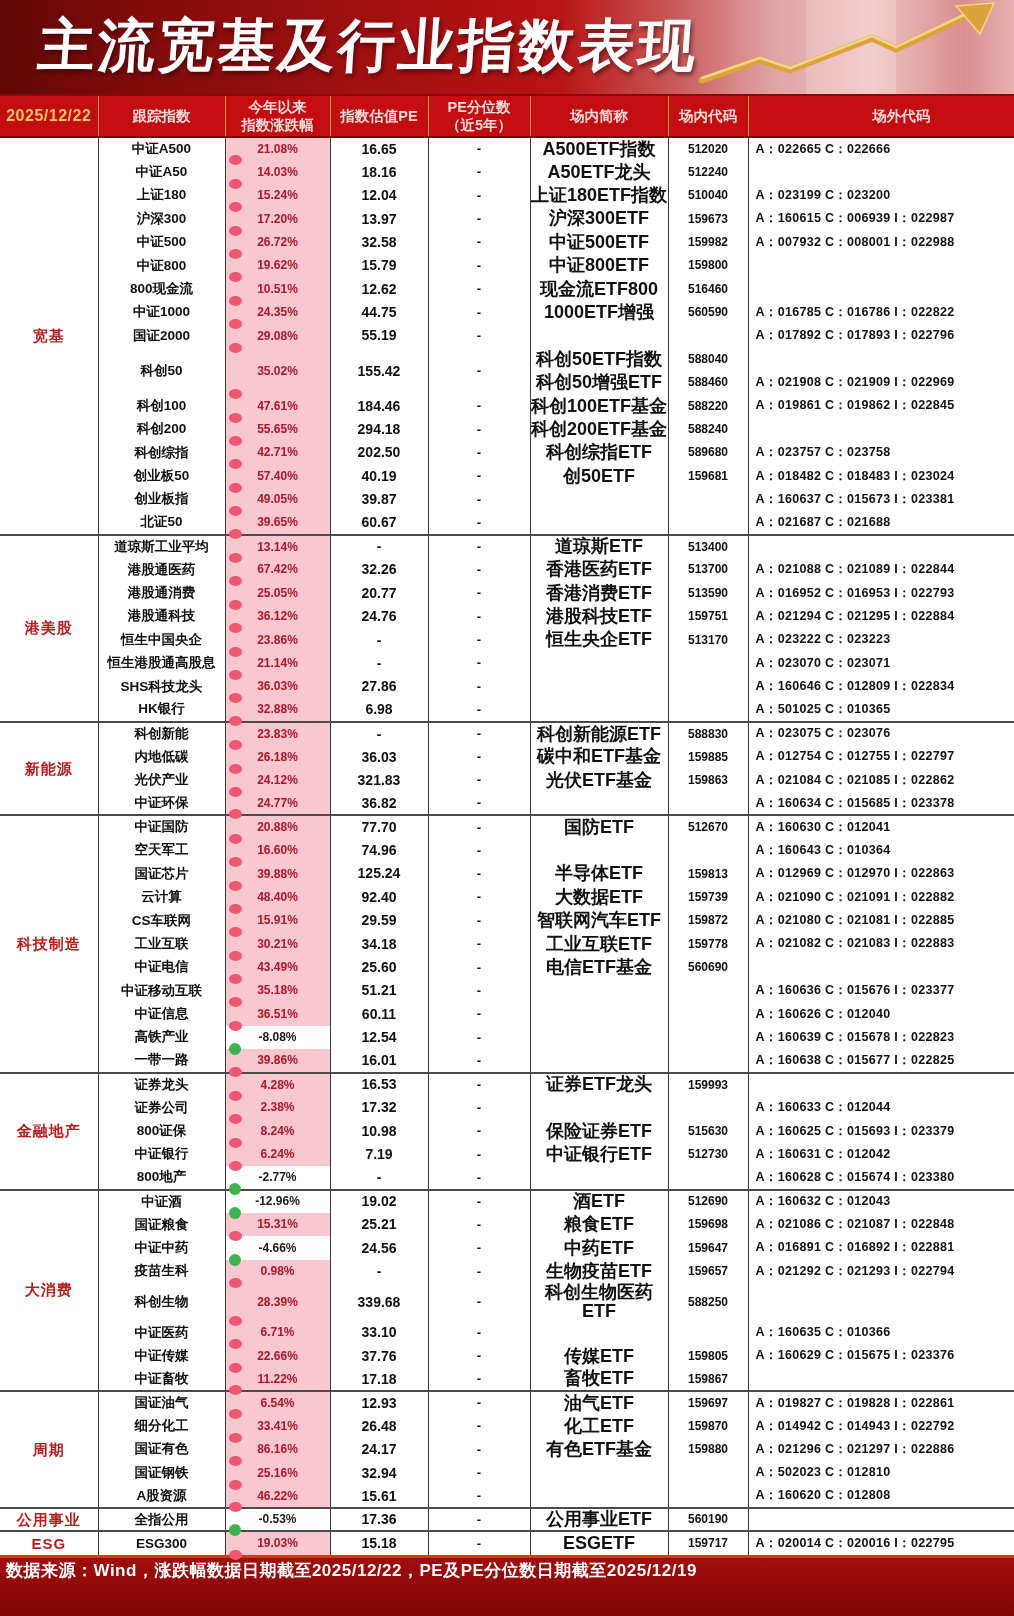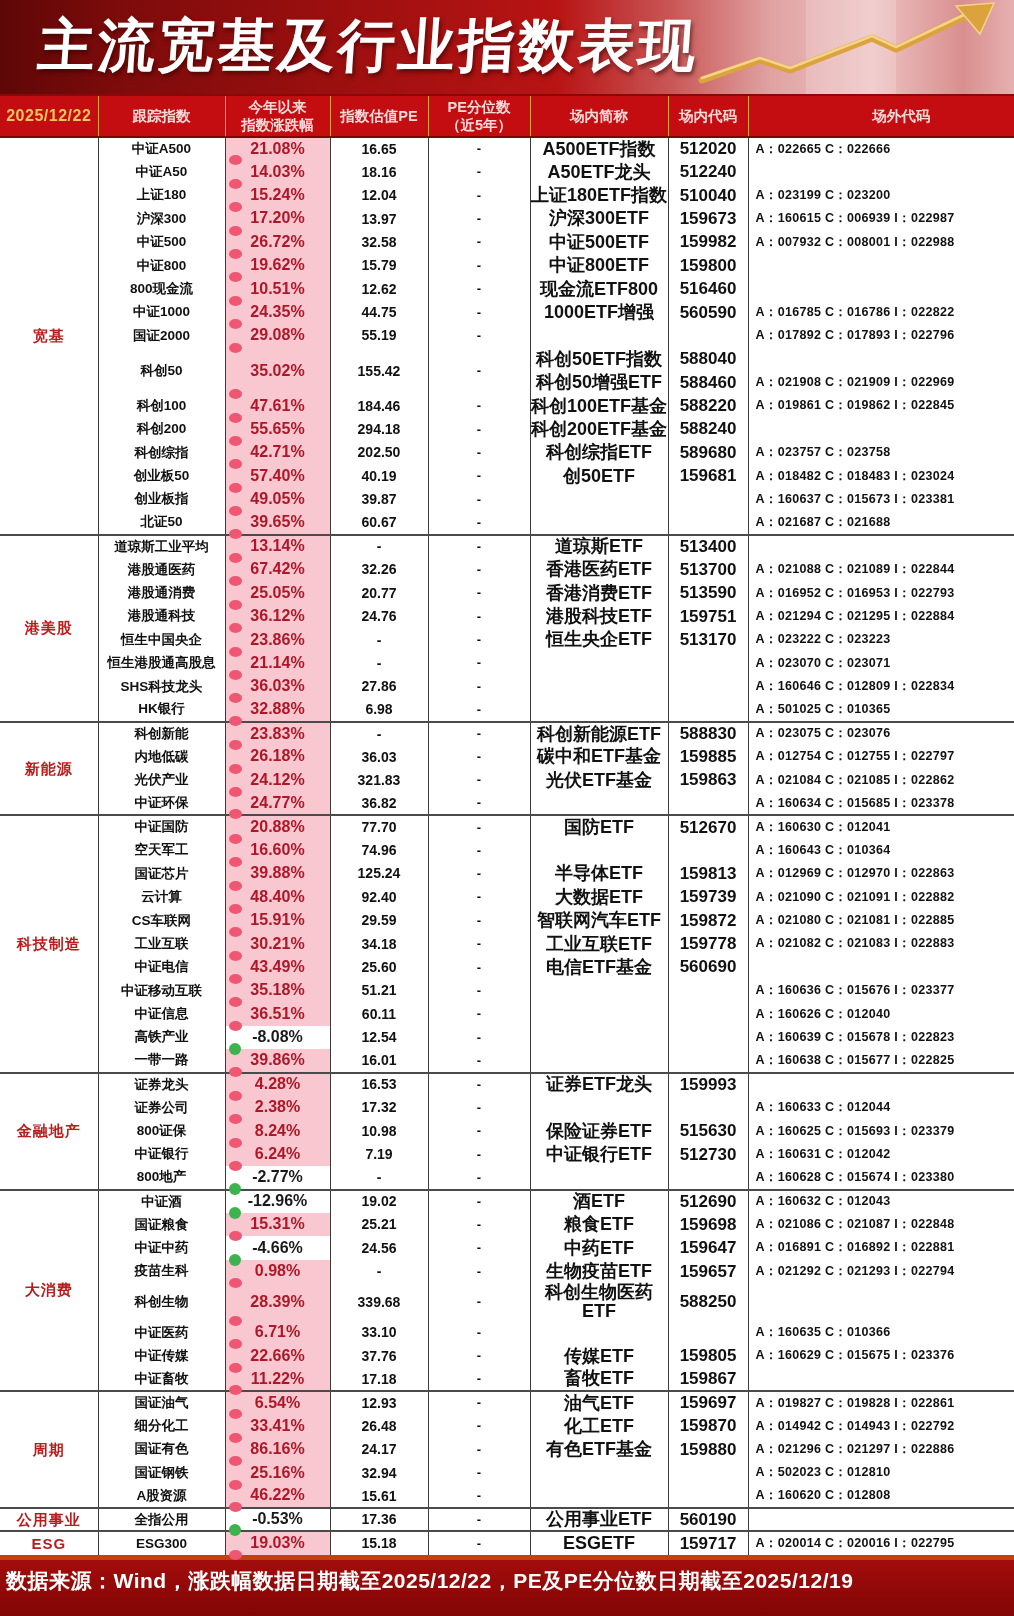--- a/index.html
+++ b/index.html
@@ -11,48 +11,48 @@
     background:linear-gradient(90deg,#5f0707 0%,#7e0b0b 12%,#a31010 38%,#b81414 55%,#c95555 66%,#e0a2a2 76%,#eec3c3 86%,#d98f8f 95%,#e7b0b0 100%);
     border-bottom:2px solid #8c0707;}
   .banner .panel{position:absolute;right:118px;top:0;width:90px;height:94px;background:rgba(255,255,255,0.18);}
   .banner-title{position:absolute;left:38px;top:8px;font-size:57px;font-weight:bold;color:#ffffff;
     font-family:"DejaVu Serif","Liberation Serif",serif;letter-spacing:3px;transform:skewX(-4deg);
     text-shadow:2px 3px 4px rgba(40,0,0,0.55);white-space:nowrap;}
   .arrow-svg{position:absolute;right:0;top:0;}
 
   
   table{border-collapse:collapse;table-layout:fixed;width:1014px;}
-  .tablewrap{border-bottom:5px solid #c2410c;}
+  .tablewrap{border-bottom:3px solid #c2410c;}
   th,td{padding:0;margin:0;box-sizing:border-box;}
 
   thead th{background:#c30d10;height:41px;vertical-align:middle;text-align:center;
     color:#fbdada;font-size:14.5px;font-weight:bold;line-height:1.25;white-space:pre-line;
     border-right:1px solid #d9a23c;border-bottom:2px solid #7c0606;}
   thead th:last-child{border-right:none;padding-left:40px;}
   thead th.date{color:#f6c55c;font-size:16px;letter-spacing:0.5px;}
 
   tbody td{height:23.4px;vertical-align:middle;text-align:center;font-weight:bold;color:#111;
     border-right:1px solid #3a3a3a;font-size:13.5px;line-height:1.05;}
   tbody td:last-child{border-right:none;}
   tbody tr.section-start td{border-top:2px solid #4a4a4a;}
   td.cat{color:#b91c1c;font-size:15px;letter-spacing:1px;}
   td.name{font-size:13.5px;}
-  td.ytd{background:#f9c7cf;color:#ae1728;font-size:16px;position:relative;}
+  td.ytd{background:#f9c7cf;color:#ae1728;font-size:12px;position:relative;}
   td.ytd.neg{background:#ffffff;color:#1a1a1a;}
   td.pe{font-size:14px;}
   td.pct{font-size:13px;}
   td.etf{font-size:18px;}
-  td.code{font-size:17px;}
+  td.code{font-size:12px;}
   td.otc{text-align:left;padding-left:7px;font-size:12.5px;letter-spacing:0.3px;white-space:nowrap;margin-left:24px;}
   .dot{position:absolute;left:3px;bottom:-5px;width:13px;height:10px;border-radius:50%;background:#ef5672;z-index:2;}
   .dot.green{width:12px;height:12px;background:#3db34f;bottom:-6px;}
 
   
   .footer{height:77px;background:linear-gradient(180deg,#a30c0c 0%,#8e0808 45%,#740404 100%);}
-  .footer-text{color:#ffffff;font-size:21px;font-weight:bold;padding:7px 6px 0 6px;letter-spacing:0.5px;}
+  .footer-text{color:#ffffff;font-size:17px;font-weight:bold;padding:1px 6px 0 6px;letter-spacing:0.5px;}
 </style>
 </head>
 <body>
 
 <div class="page">
 
   <div class="banner">
     <div class="panel"></div>
     <svg class="arrow-svg" width="320" height="94" viewBox="0 0 320 94">
       <polyline points="8,80 66,60 96,70 178,38 202,49 276,14" fill="none" stroke="#dca23c" stroke-width="7" stroke-linejoin="round" stroke-linecap="round"></polyline>

